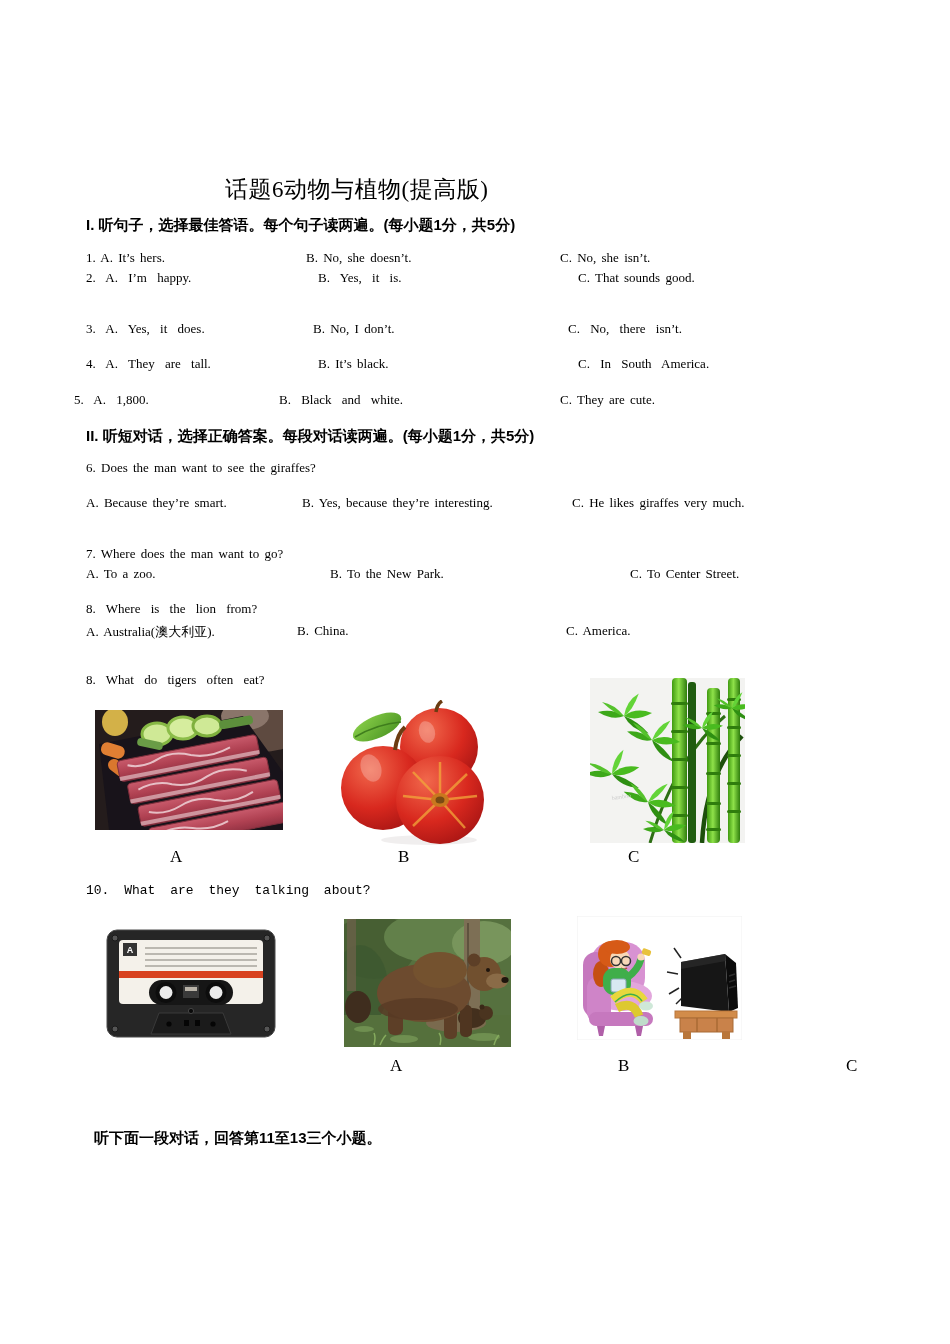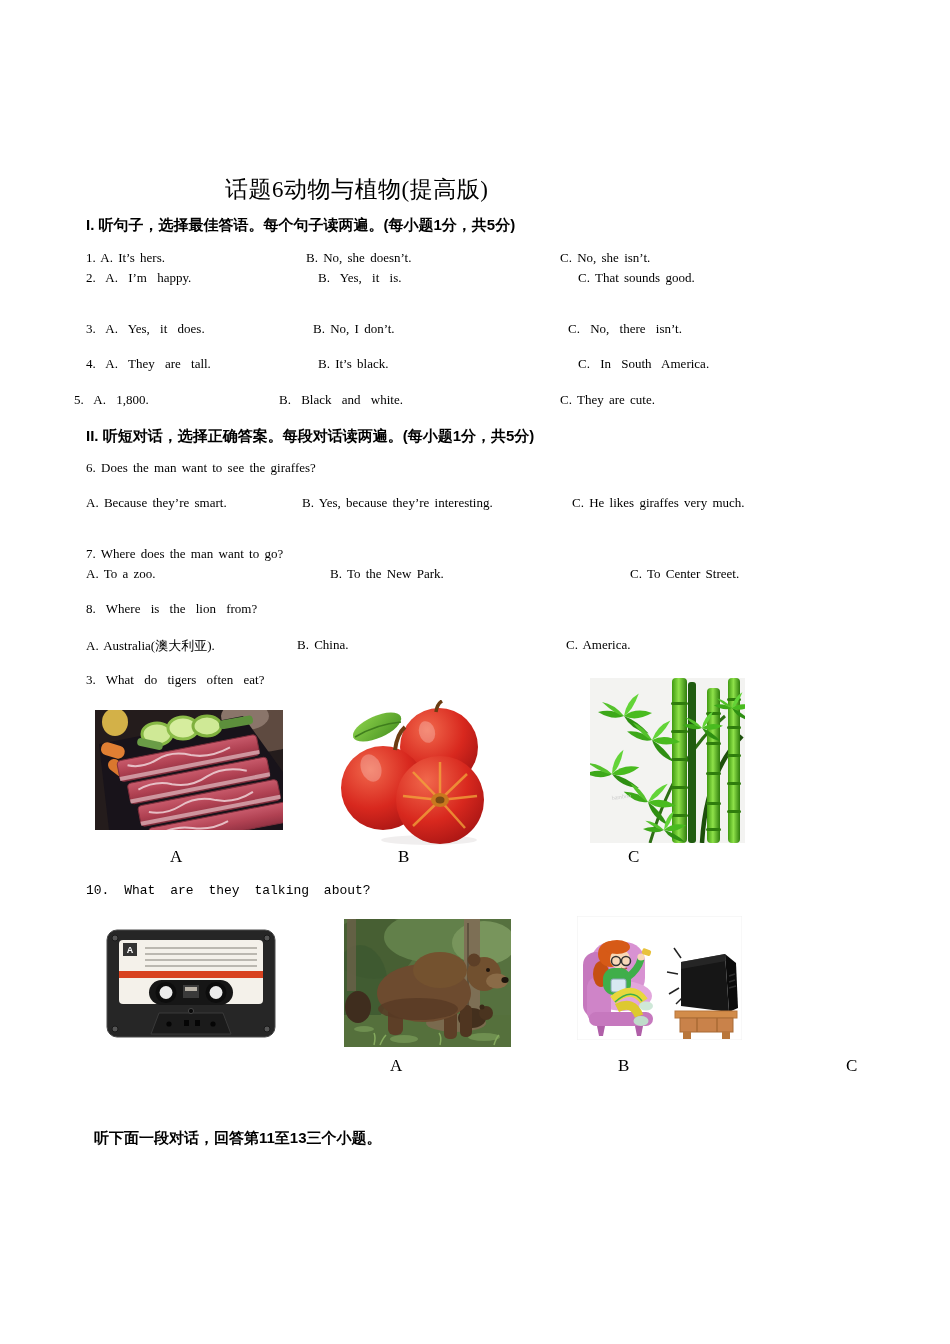--- a/index.html
+++ b/index.html
@@ -67,27 +67,27 @@
     <span style="left:86px">7. Where does the man want to go?</span>
   </div>
   <div class="row" style="top:566px;">
     <span style="left:86px">A. To a zoo.</span>
     <span style="left:330px">B. To the New Park.</span>
     <span style="left:630px">C. To Center Street.</span>
   </div>
   <div class="row" style="top:601px;">
     <span class="wsp" style="left:86px">8. Where is the lion from?</span>
   </div>
-  <div class="row" style="top:637px;">
+  <div class="row" style="top:623px;">
     <span style="left:86px">A. Australia(澳大利亚).</span>
     <span style="left:297px">B. China.</span>
     <span style="left:566px">C. America.</span>
   </div>
   <div class="row" style="top:672px;">
-    <span class="wsp" style="left:86px">3. What do tigers often eat?</span>
+    <span class="wsp" style="left:86px">8. What do tigers often eat?</span>
   </div>
 
   <div class="imgbox" style="left:95px;top:710px;">
     <svg width="188" height="120" viewBox="0 0 188 120">
       <defs>
         <linearGradient id="meatg" x1="0" y1="0" x2="0" y2="1">
           <stop offset="0%" stop-color="#c85a6b"></stop>
             <stop offset="55%" stop-color="#b04152"></stop>
             <stop offset="100%" stop-color="#933243"></stop>
         </linearGradient>

